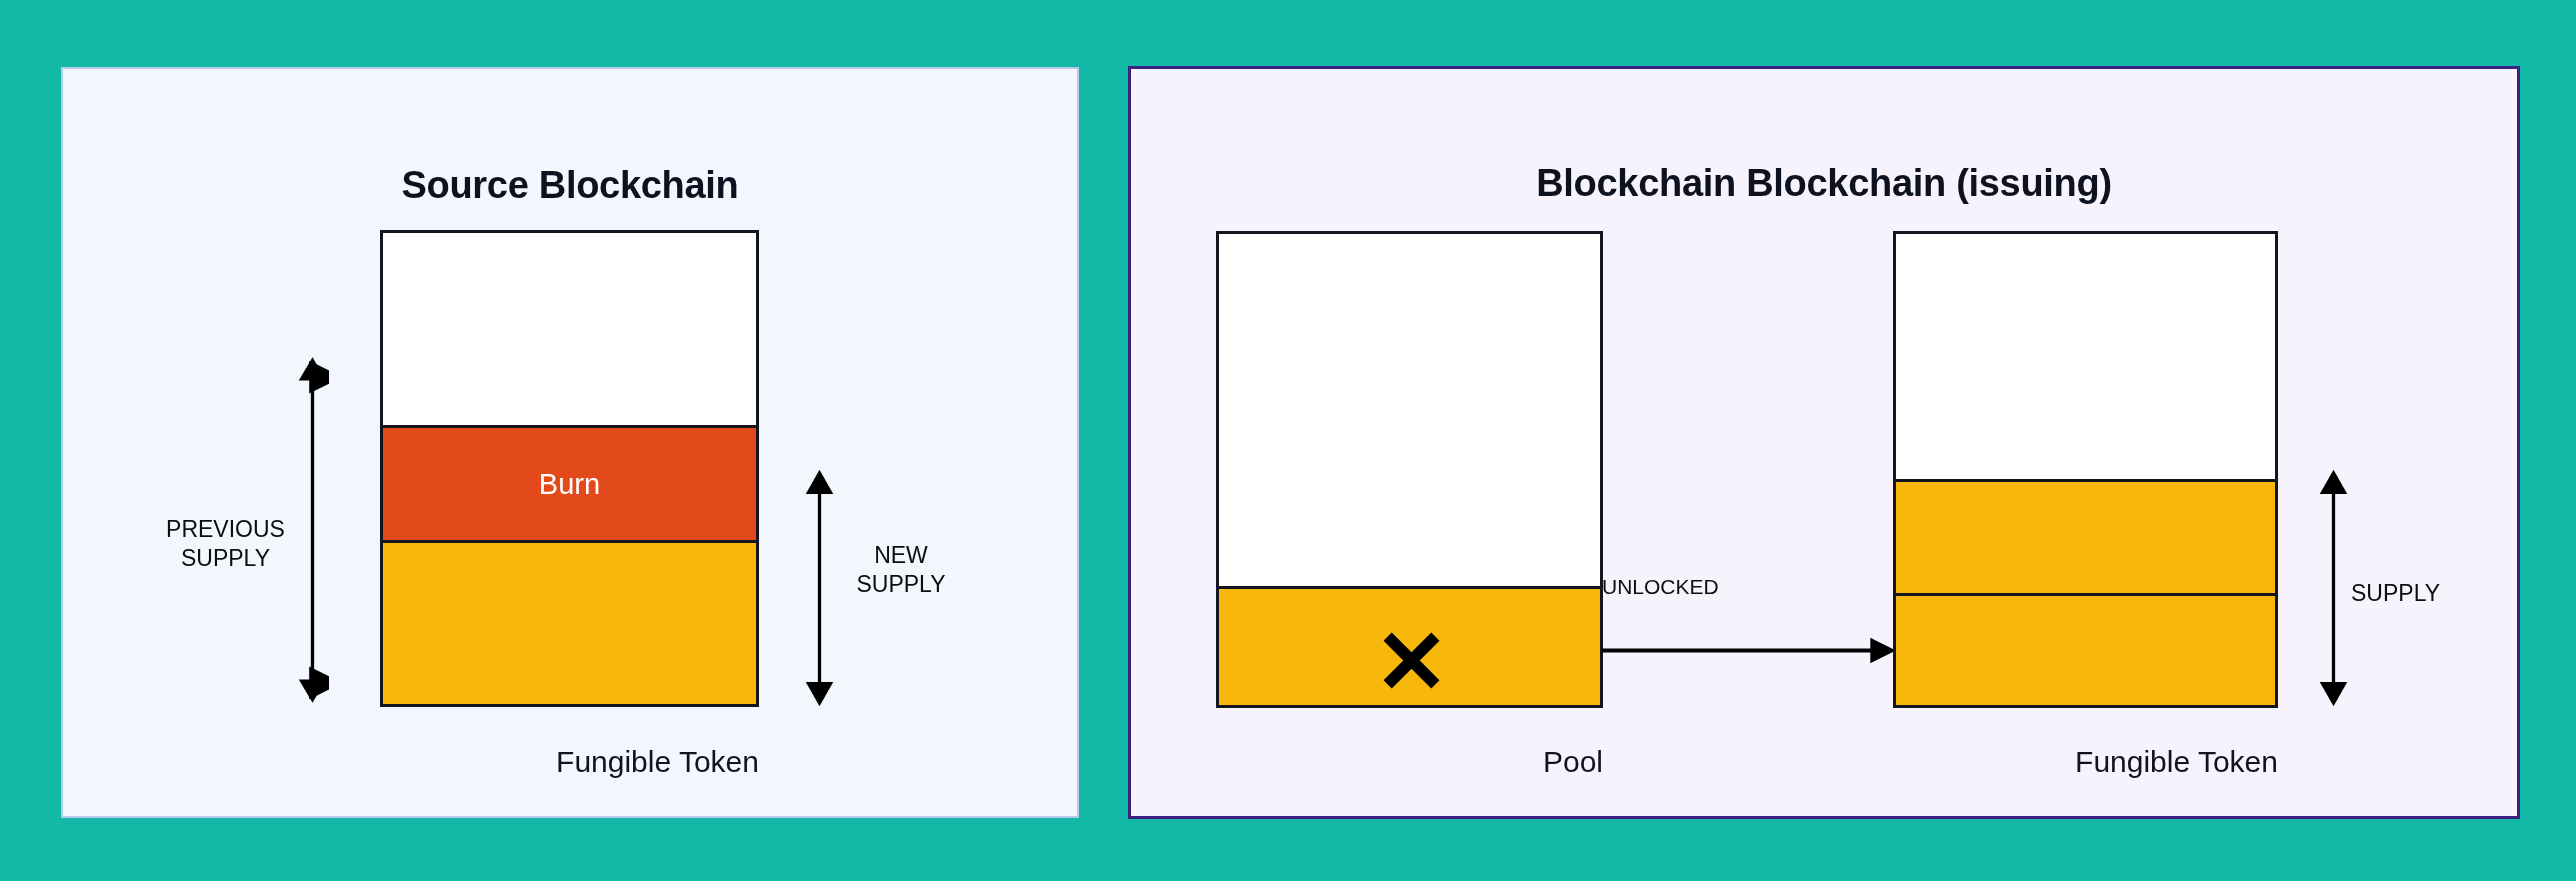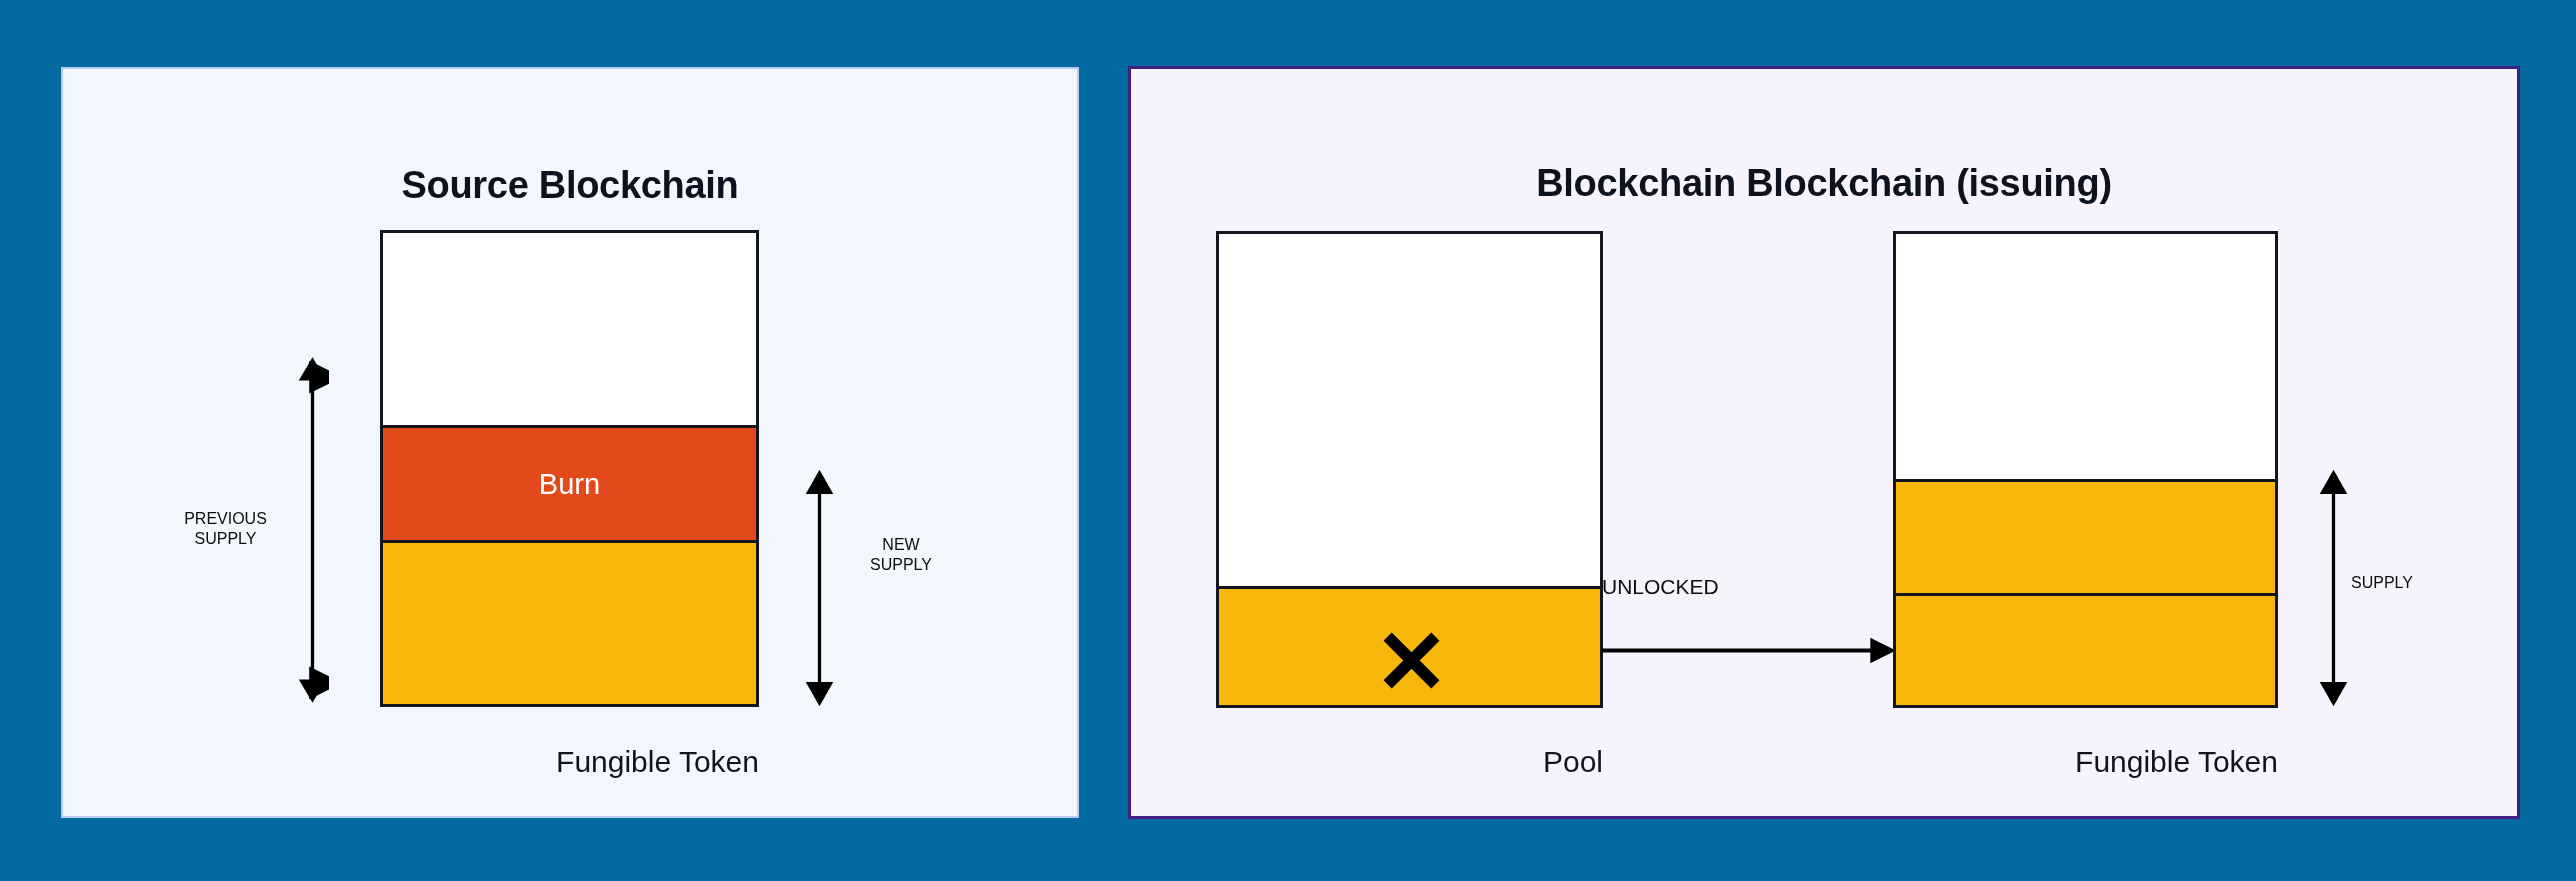--- a/index.html
+++ b/index.html
@@ -11,21 +11,21 @@
   body {
     font-family: "Liberation Sans", sans-serif;
     width: 2576px;
     height: 881px;
     overflow: hidden;
   }
   #stage {
     position: relative;
     width: 2576px;
     height: 881px;
-    background: #0369a1;
+    background: #14b8a6;
   }
 
   
   .panel {
     position: absolute;
     box-sizing: border-box;
   }
   #source-panel {
     left: 61px;
     top: 67px;
@@ -111,24 +111,25 @@
     height: 61px;
   }
 
   
   .measure {
     position: absolute;
   }
   .measure-label {
     position: absolute;
     text-align: center;
-    font-size: 16px;
+    font-size: 23px;
     color: #0d0d0d;
     line-height: 1.26;
     white-space: pre-line;
+    margin-top: 6px;
   }
 
   
   .flow-arrow { position: absolute; }
   .flow-label {
     position: absolute;
     font-size: 21px;
     color: #0d0d0d;
     white-space: nowrap;
   }

